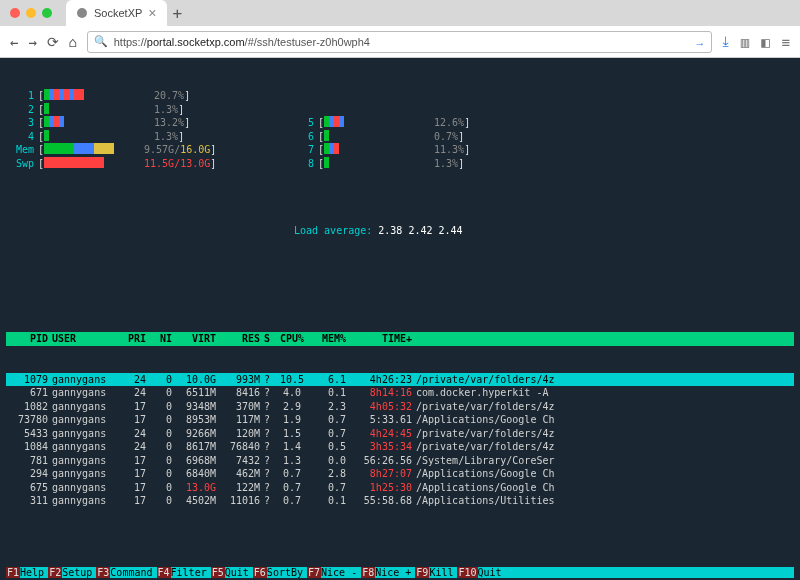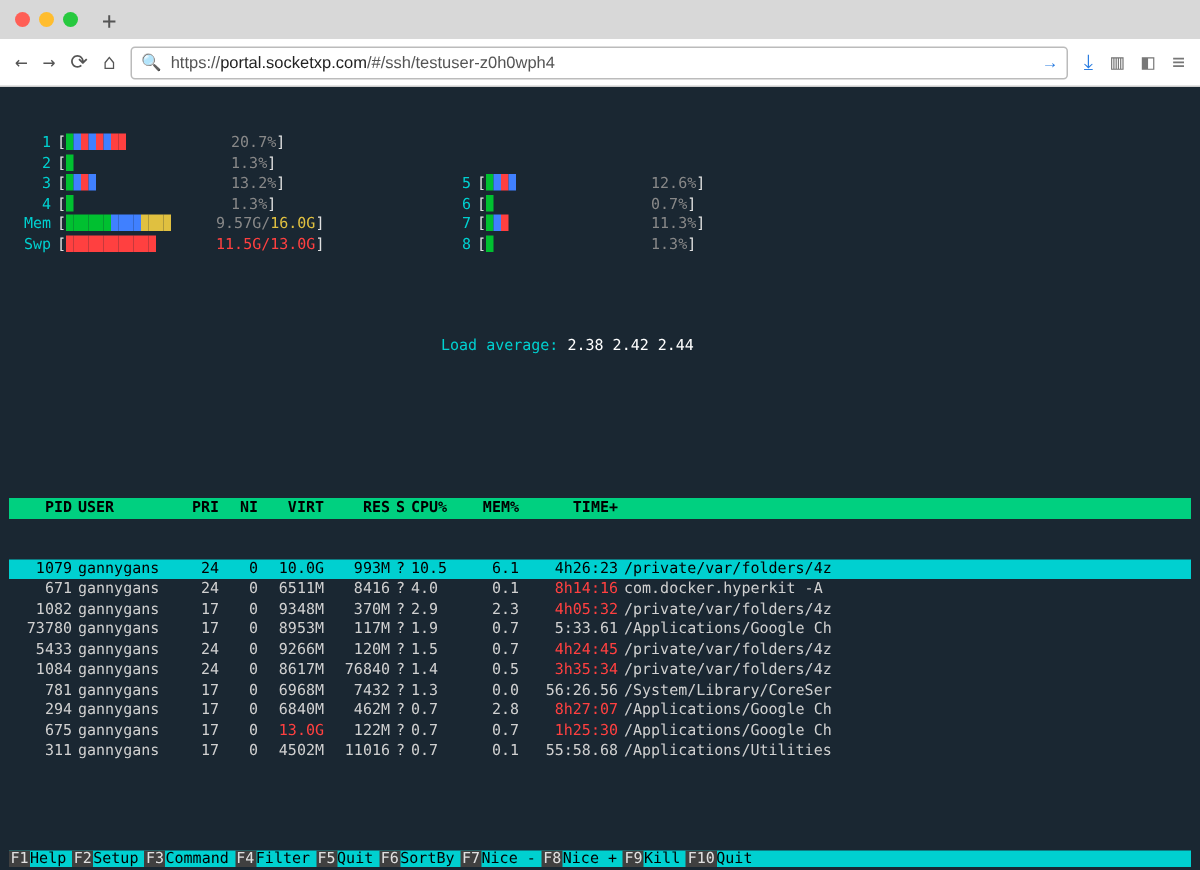--- a/index.html
+++ b/index.html
@@ -37,40 +37,49 @@
 .proc-table { }
 .proc-row { display: flex; padding: 0 2px; }
 .proc-row.sel { background: #00d0d0; color: #000; }
 .col-pid { width: 40px; text-align: right; }
 .col-user { width: 72px; padding-left: 4px; }
 .col-pri { width: 26px; text-align: right; }
 .col-ni { width: 26px; text-align: right; }
 .col-virt { width: 44px; text-align: right; }
 .col-res { width: 44px; text-align: right; }
 .col-s { width: 14px; text-align: center; }
-.col-cpu { width: 36px; text-align: left; }
+.col-cpu { width: 36px; text-align: center; }
 .col-mem { width: 36px; text-align: right; }
 .col-time { width: 66px; text-align: right; }
 .col-cmd { flex: 1; padding-left: 4px; overflow: hidden; }
 
 .fnbar { background: #00d0d0; color: #000; display: flex; position: absolute; bottom: 2px; left: 6px; right: 6px; }
-.fnbar span.k { background: #404040; color: #e0e0e0; padding: 0 1px; }
+.fnbar span.k { background: #7f1d1d; color: #e0e0e0; padding: 0 1px; }
 .fnbar span.l { padding-right: 4px; }
 
 .favicon { width: 12px; height: 12px; display: inline-block; }
 </style>
 </head>
 <body>
 
 <div class="browser-top">
   <div class="titlebar">
     <div class="traffic">
       <div class="dot red"></div>
       <div class="dot yellow"></div>
       <div class="dot green"></div>
+    </div>
+    <div class="tab">
+      <span class="favicon">
+        <svg viewBox="0 0 12 12">
+            <circle cx="6" cy="6" r="5" fill="#888"></circle>
+          </svg>
+      </span>
+      <span>SocketXP</span>
+      <span class="tab-close">×</span>
     </div>
     <span class="newtab">+</span>
   </div>
   <div class="toolbar">
     <span class="nav-ico">←</span>
     <span class="nav-ico">→</span>
     <span class="nav-ico">⟳</span>
     <span class="nav-ico">⌂</span>
     <div class="urlbar">
       <span>🔍</span>

